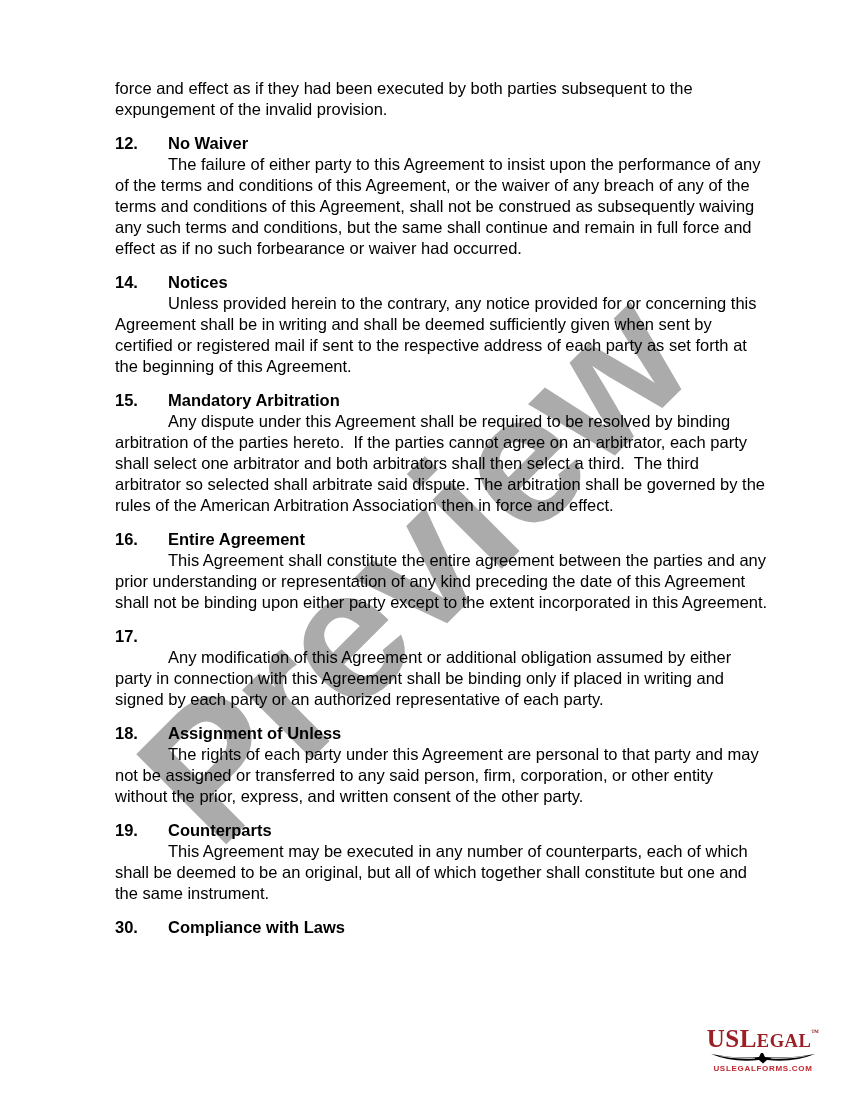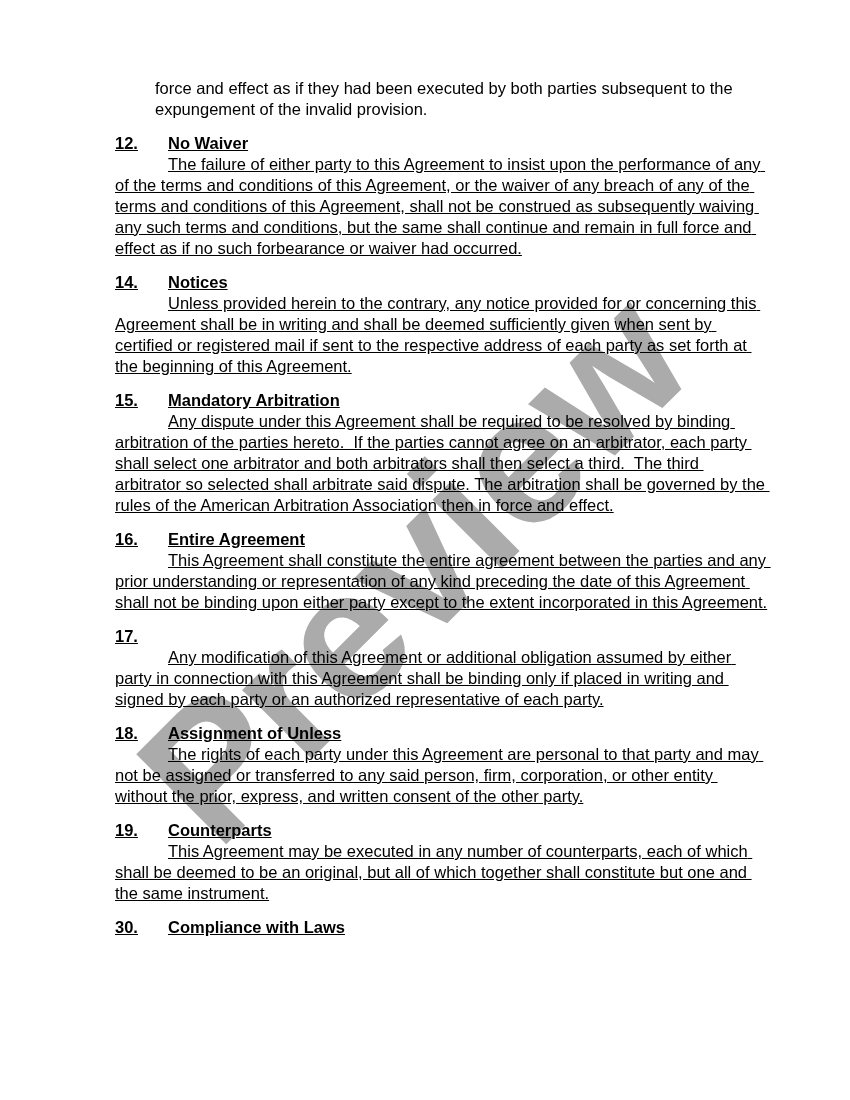--- a/index.html
+++ b/index.html
@@ -42,25 +42,23 @@
     line-height: 21px;
   }
   .body-par {
     margin: 0;
     text-indent: 53px;
     white-space: pre-wrap;
   }
   .continuation {
     text-indent: 0;
     margin-bottom: 5px;
-    margin-left: 40px;
   }
   .section {
     margin-top: 13px;
-    text-decoration: underline;
   }
   .heading {
     display: flex;
     font-weight: bold;
   }
   .heading .num {
     flex: 0 0 53px;
   }
   
   .logo {
@@ -167,14 +165,23 @@
     <section class="section">
       <div class="heading">
         <span class="num">30.</span>
         <span class="title">Compliance with Laws</span>
       </div>
 
     </section>
   </div>
   </div>
 
+  <div class="logo">
+    <div class="wordmark"><span class="big">US</span><span class="big">L</span><span class="small">EGAL</span><span class="tm">™</span></div>
+    <svg class="eagle" viewBox="0 0 104 12" xmlns="http://www.w3.org/2000/svg" style="color: rgb(0, 0, 0);">
+      <path d="M0,2 Q26,7 48,5 L50,1 L52,1 L54,5 Q78,7 104,2 Q82,11 56,8 L52,11.5 L48,8 Q22,11 0,2 Z" fill="currentColor"></path>
+      <path d="M6,3.6 Q26,6.6 44,5.9 L44,6.6 Q26,7.6 6,3.6 Z" fill="#ffffff"></path>
+      <path d="M98,3.6 Q78,6.6 60,5.9 L60,6.6 Q78,7.6 98,3.6 Z" fill="#ffffff"></path>
+    </svg>
+    <div class="tagline">USLEGALFORMS.COM</div>
+  </div>
 
 </div>
 
 </body></html>

